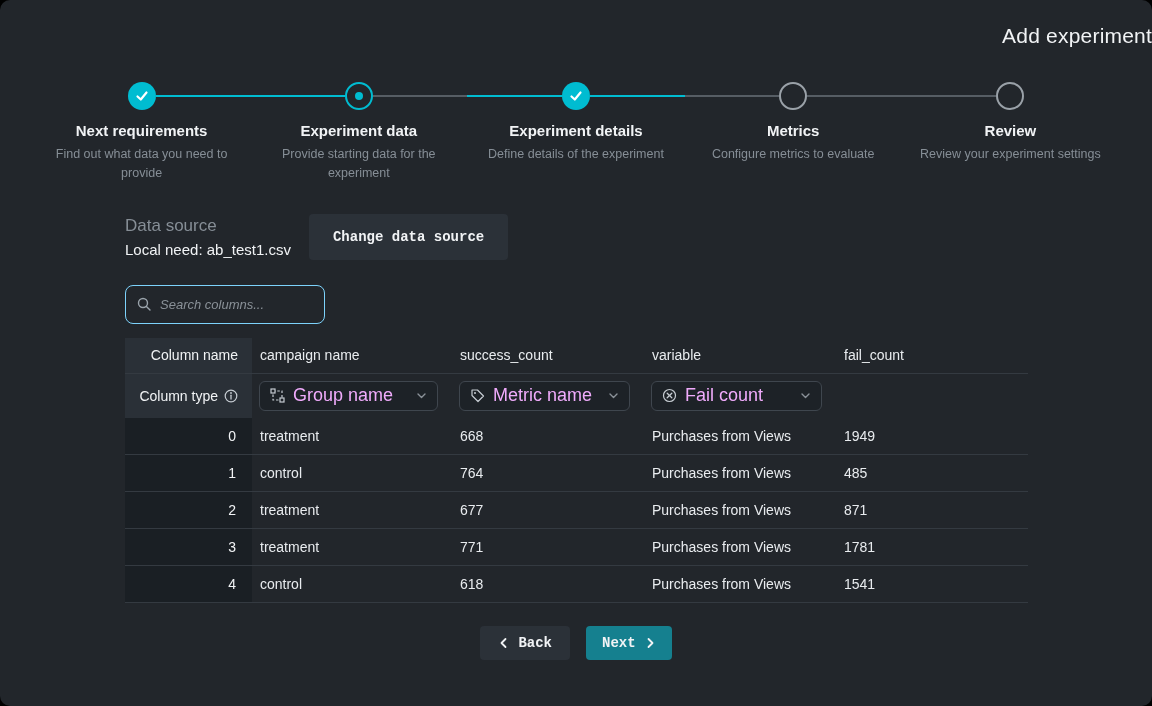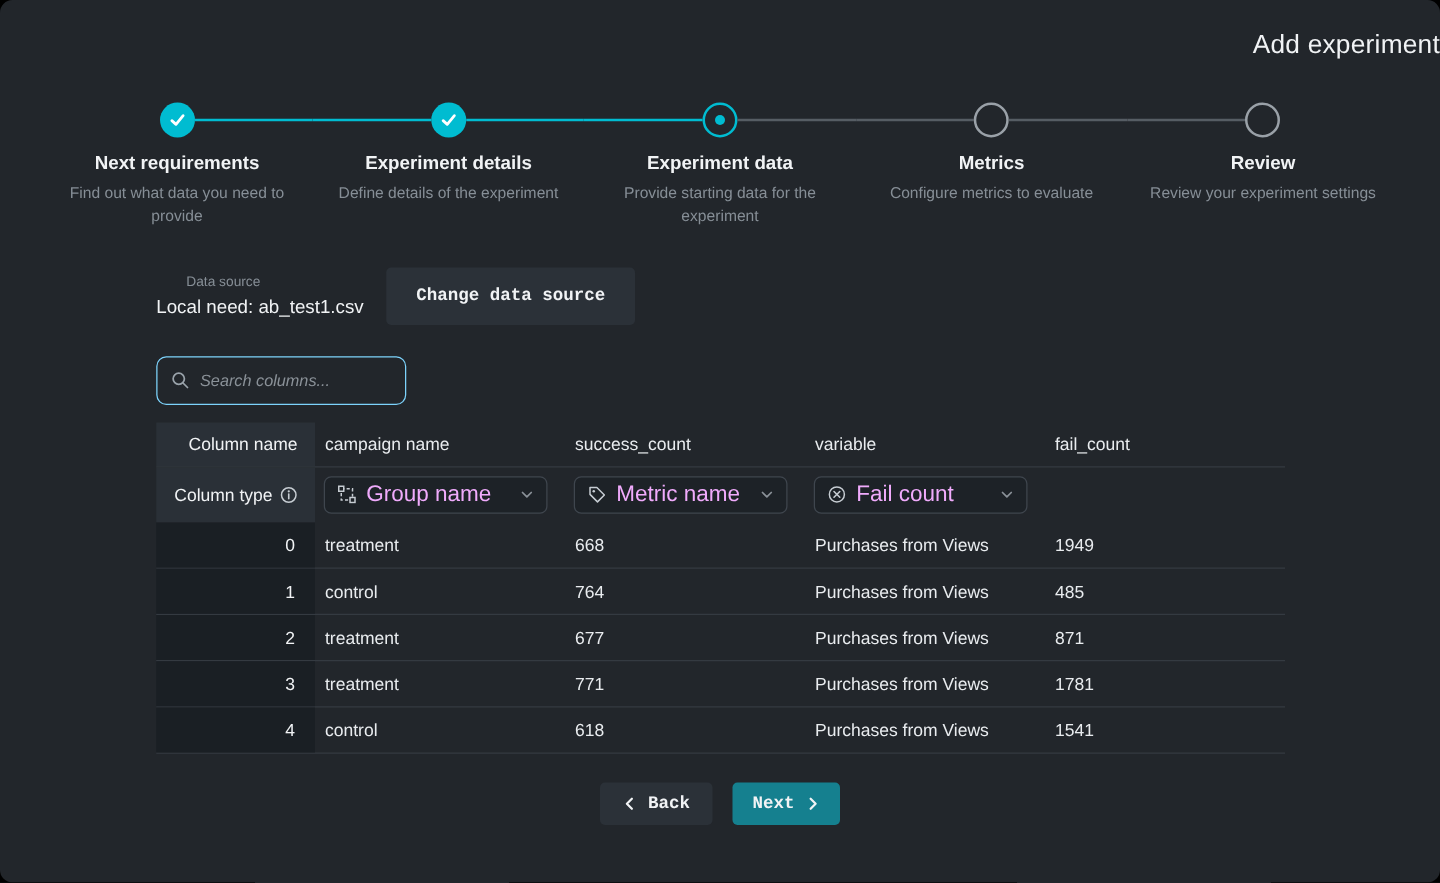--- a/index.html
+++ b/index.html
@@ -45,21 +45,21 @@
   .step-desc {
     margin: 6px auto 0 auto; font-size: 12.5px; line-height: 1.55;
     color: #868e96; max-width: 200px;
   }
 
   
   .datasource-row {
     display: flex; align-items: center;
     margin: 30px 0 0 125px;
   }
-  .ds-label { font-size: 11px; color: #868e96; margin-left: 24px; }
+  .ds-label { font-size: 17px; color: #868e96; }
   .ds-value { font-size: 15px; color: #f1f3f5; margin-top: 5px; }
   .btn {
     border: none; border-radius: 4px;
     font-family: Liberation Mono, monospace;
     font-size: 14px; font-weight: 700; color: #f1f3f5;
     cursor: pointer;
     display: inline-flex; align-items: center; justify-content: center; gap: 8px;
   }
   .btn.dark { background: #2b3138; }
   .btn.change { margin-left: 18px; padding: 0 24px; height: 46px; }
@@ -141,41 +141,41 @@
         </span>
         <span class="line teal"></span>
       </div>
       <div class="step-label">Next requirements</div>
       <div class="step-desc">Find out what data you need to provide</div>
     </div>
 
     <div class="step">
       <div class="step-track">
         <span class="line teal"></span>
-        <span class="circle complete">
-          <svg width="14" height="14" viewBox="0 0 14 14">
-              <polyline points="2.5,7.5 5.8,10.5 11.5,3.5" fill="none" stroke="#ffffff" stroke-width="2.2" stroke-linecap="round" stroke-linejoin="round"></polyline>
-            </svg>
-        </span>
-        <span class="line teal"></span>
-      </div>
-      <div class="step-label">Experiment details</div>
-      <div class="step-desc">Define details of the experiment</div>
-    </div>
-
-    <div class="step">
-      <div class="step-track">
-        <span class="line teal"></span>
         <span class="circle current">
             <span class="dot"></span>
           </span>
         <span class="line"></span>
       </div>
       <div class="step-label">Experiment data</div>
       <div class="step-desc">Provide starting data for the experiment</div>
+    </div>
+
+    <div class="step">
+      <div class="step-track">
+        <span class="line teal"></span>
+        <span class="circle complete">
+          <svg width="14" height="14" viewBox="0 0 14 14">
+              <polyline points="2.5,7.5 5.8,10.5 11.5,3.5" fill="none" stroke="#ffffff" stroke-width="2.2" stroke-linecap="round" stroke-linejoin="round"></polyline>
+            </svg>
+        </span>
+        <span class="line teal"></span>
+      </div>
+      <div class="step-label">Experiment details</div>
+      <div class="step-desc">Define details of the experiment</div>
     </div>
 
     <div class="step">
       <div class="step-track">
         <span class="line"></span>
         <span class="circle upcoming"></span>
         <span class="line"></span>
       </div>
       <div class="step-label">Metrics</div>
       <div class="step-desc">Configure metrics to evaluate</div>

